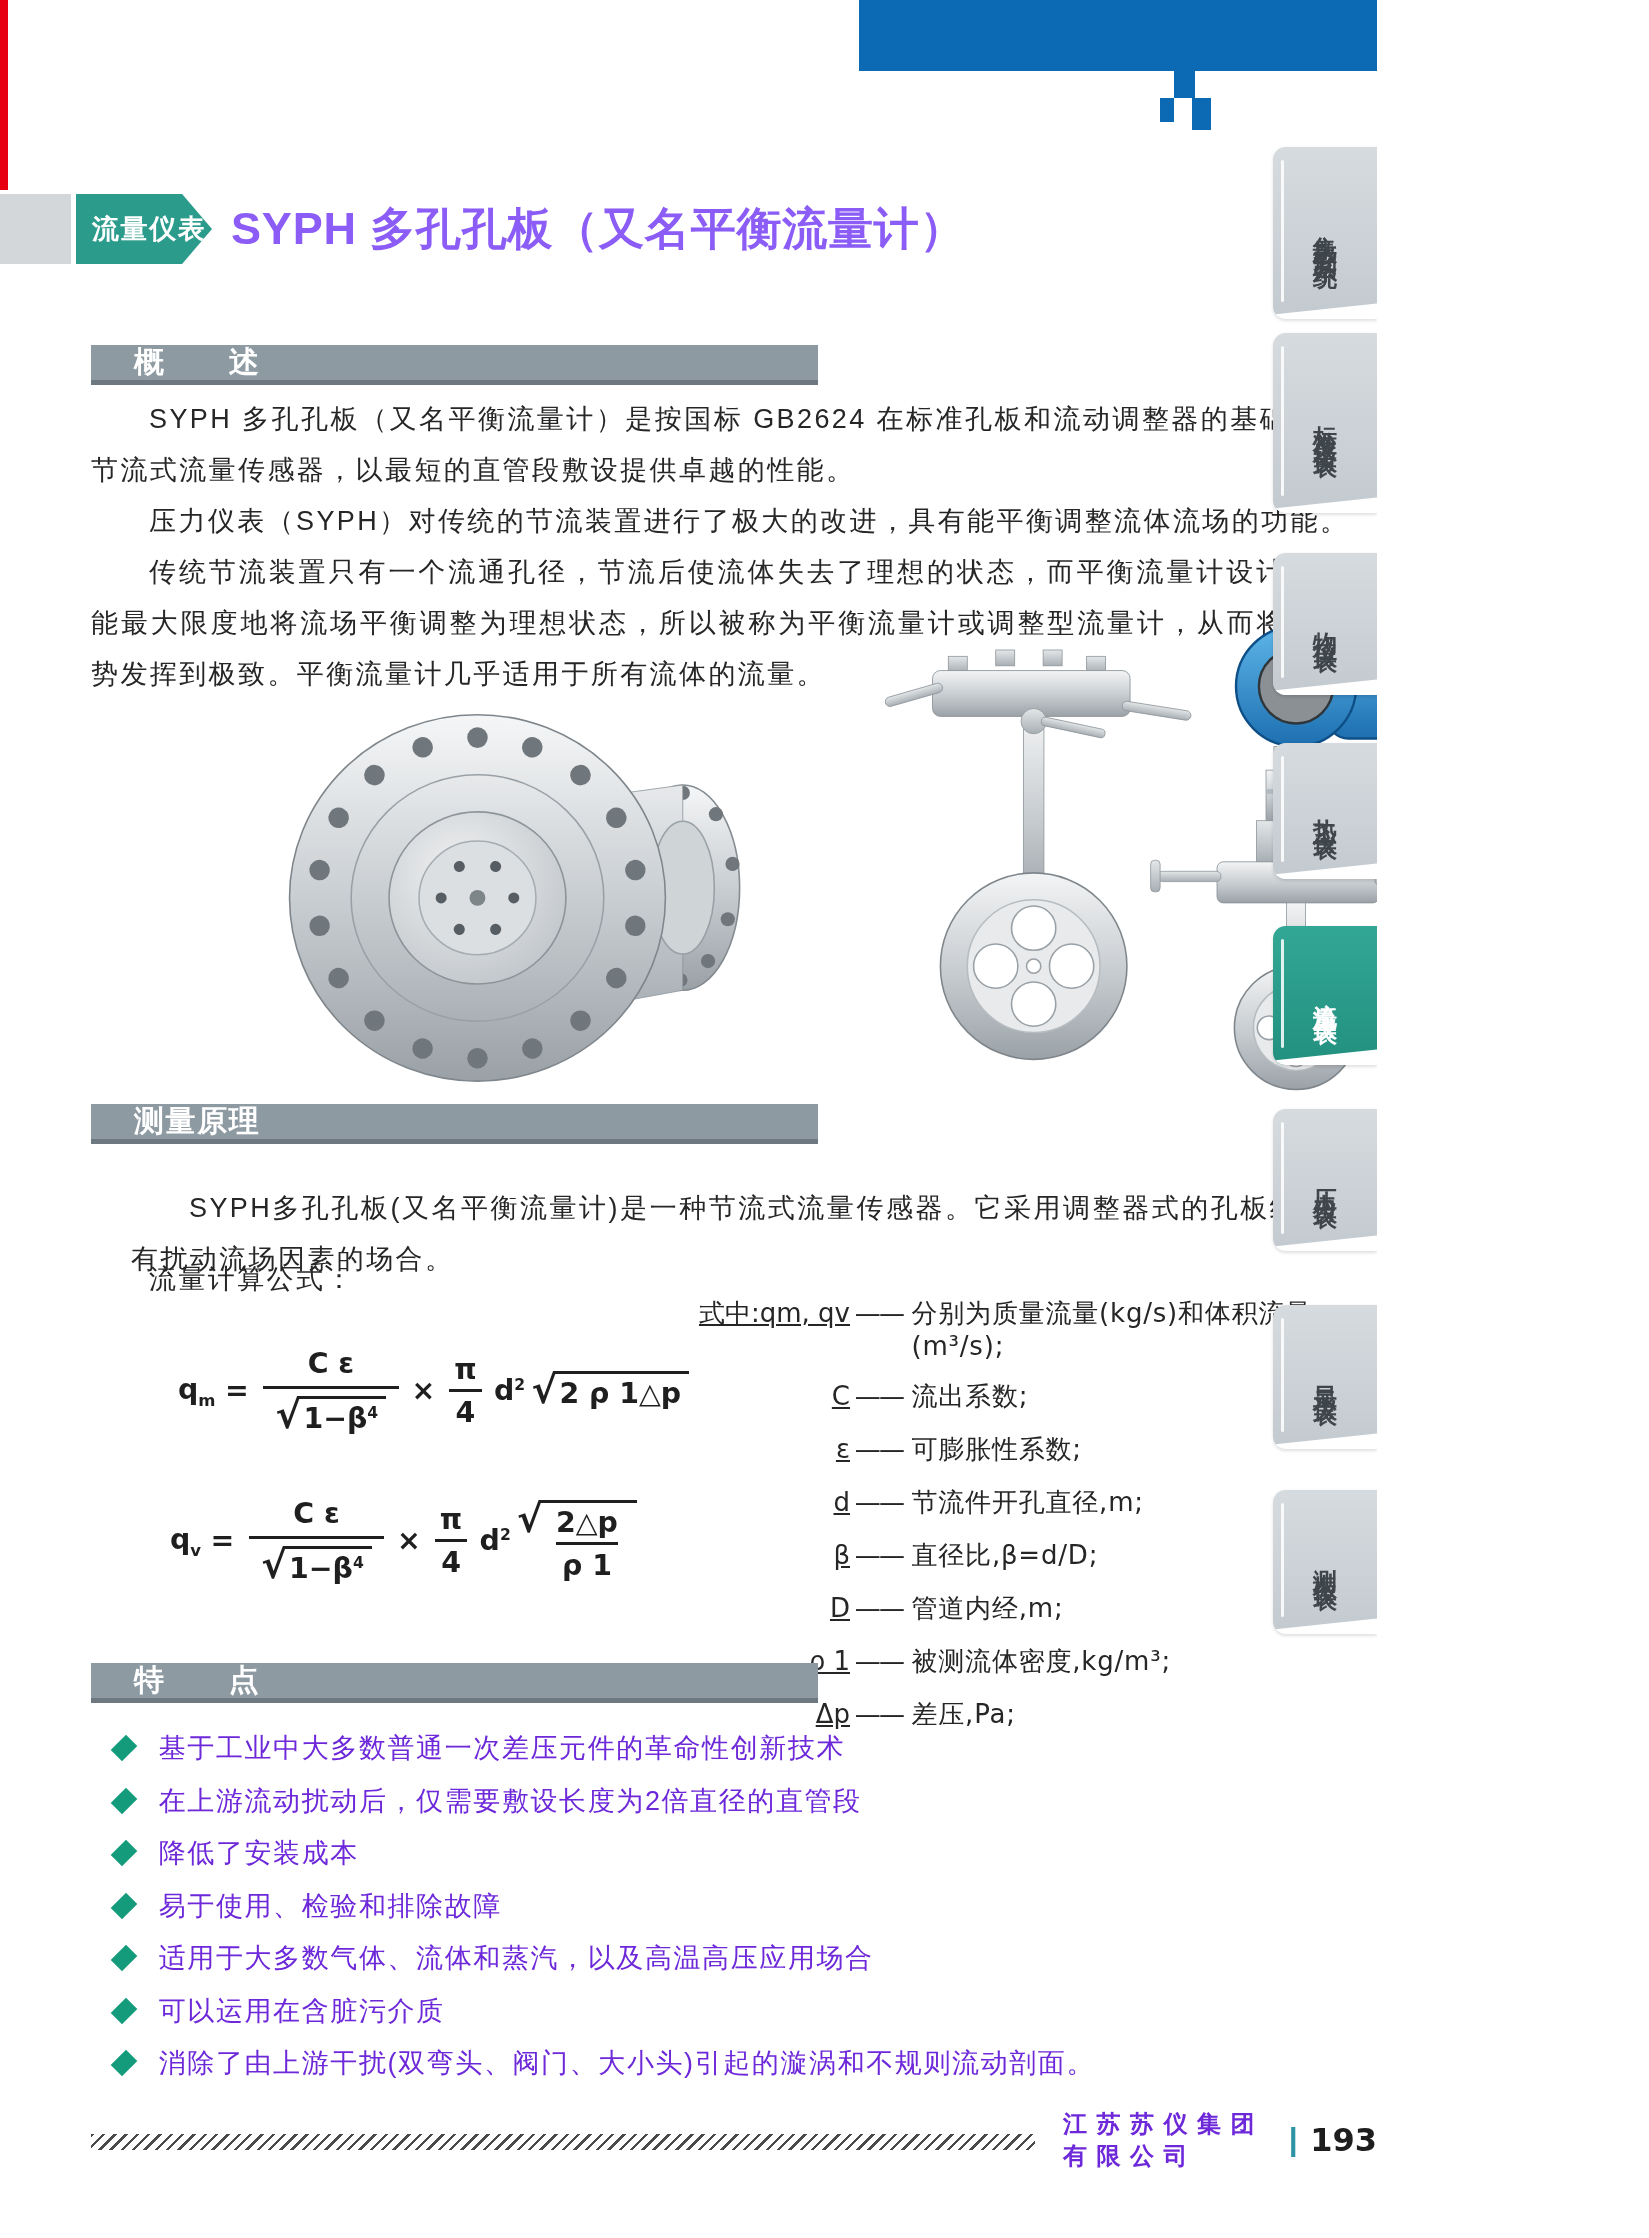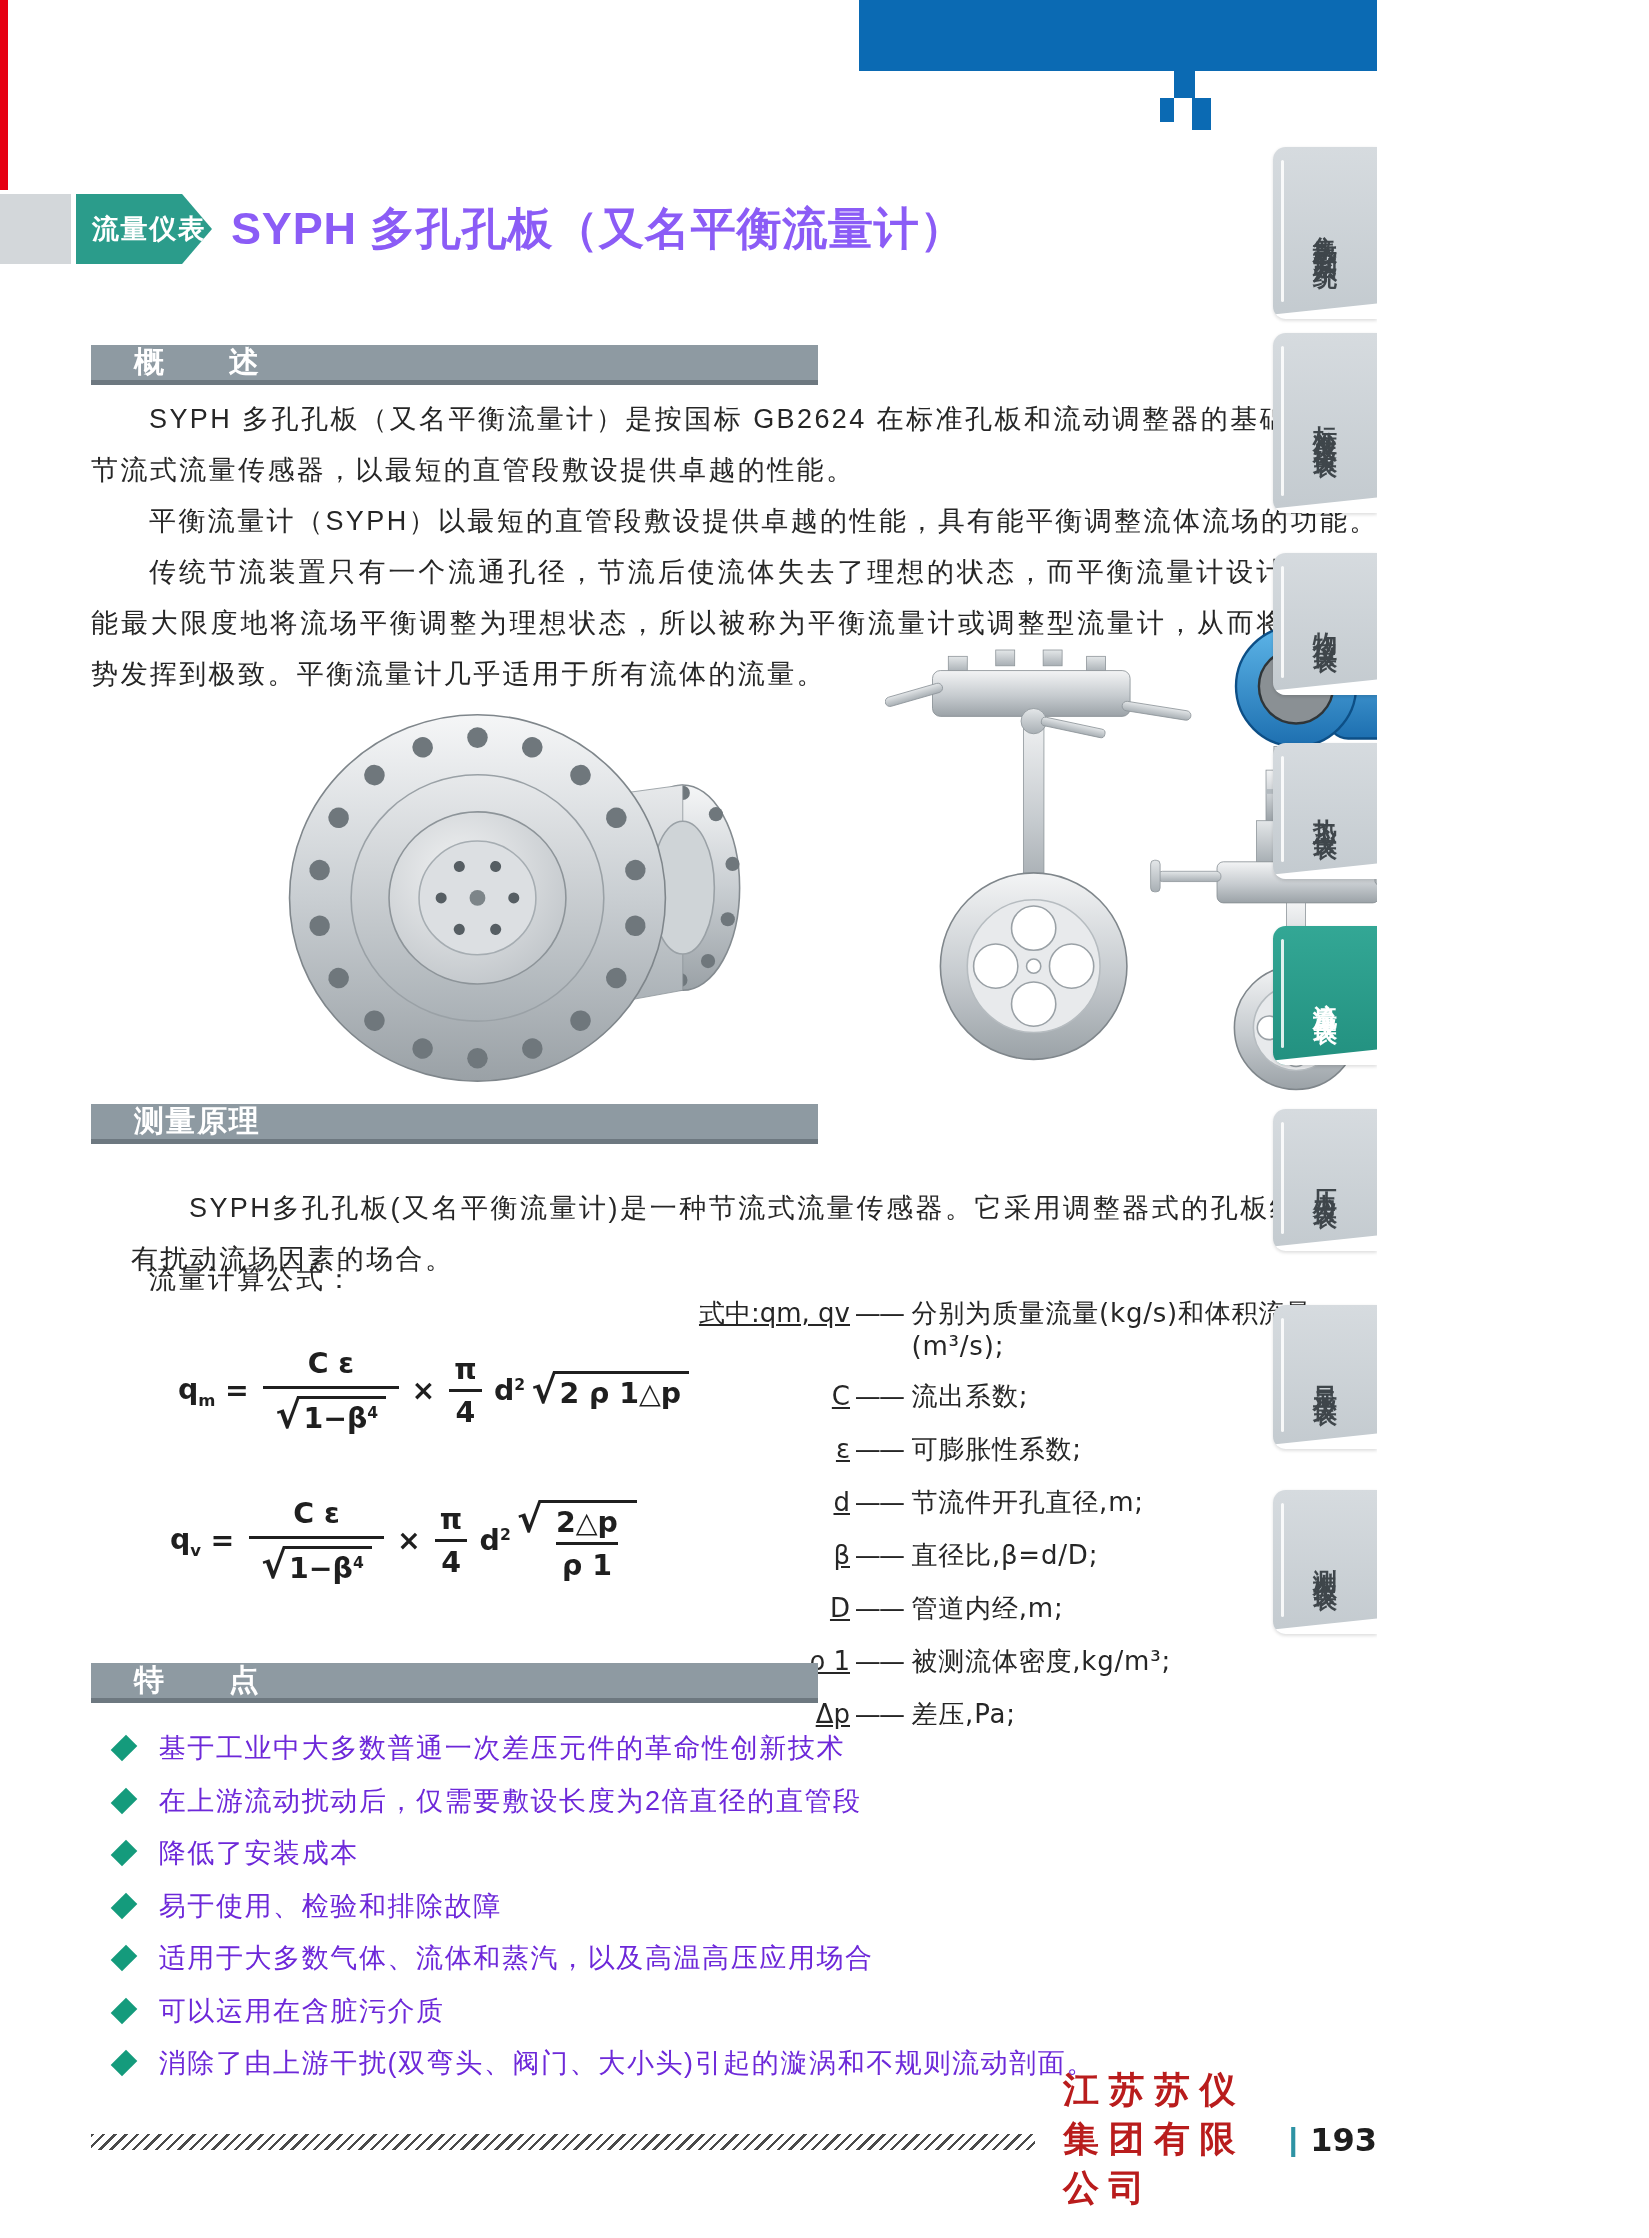--- a/index.html
+++ b/index.html
@@ -76,21 +76,21 @@
   .feature-item{display:flex;align-items:center;margin-bottom:20.5px;font-size:27px;
     letter-spacing:1.6px;color:#6d28d9;line-height:32px;}
   .diamond{width:16px;height:16px;background:#149b7c;transform:rotate(45deg) scale(1,1.35);
     margin:0 27px 0 4.7px;flex:0 0 auto;}
 
   
   .footer-hatch{position:absolute;left:91px;top:2134px;width:944px;height:16px;
     background:repeating-linear-gradient(135deg,#4a4a4a 0 2.4px,transparent 2.4px 8px);}
   .footer-text{position:absolute;left:1063px;top:2116px;height:47px;display:flex;
     align-items:center;}
-  .footer-company{color:#b91c1c;font-size:36px;font-weight:bold;letter-spacing:9.5px;}
+  .footer-company{color:#6d28d9;font-size:24px;font-weight:bold;letter-spacing:9.5px;}
   .footer-divider{color:#2e93a4;font-size:32px;font-weight:bold;margin:0 12.6px 0 4.7px;}
   .footer-page{color:#1e1e1e;font-size:32px;font-weight:bold;font-family:"DejaVu Sans",sans-serif;}
 
   
   .sidebar{position:absolute;right:0;top:0;width:108px;height:2239px;}
   .side-tab{position:absolute;right:0;width:104px;background:linear-gradient(180deg,#d6dbdf,#c3cacf);
     border-radius:12.6px 0 0 12.6px;overflow:hidden;display:flex;align-items:center;
     justify-content:center;box-shadow:0 1.6px 3.2px rgba(0,0,0,.12);}
   .side-tab::before{content:"";position:absolute;left:8px;top:12.6px;bottom:17.4px;width:3.2px;
     background:rgba(255,255,255,.85);border-radius:1.6px;}
@@ -122,21 +122,21 @@
 
   <div class="gray-square"></div>
   <div class="category-tag">
     <span>流量仪表</span>
   </div>
   <div class="page-title">SYPH 多孔孔板（又名平衡流量计）</div>
 
   <div class="section-bar" id="overview-bar">概　　述</div>
   <div class="body-text" id="overview-text">
     <p>SYPH 多孔孔板（又名平衡流量计）是按国标 GB2624 在标准孔板和流动调整器的基础上研发的一种新型节流式流量传感器，以最短的直管段敷设提供卓越的性能。</p>
-    <p>平衡流量计（SYPH）以最短的直管段敷设提供卓越的性能，具有能平衡调整流体流场的功能。</p>
+    <p>压力仪表（SYPH）对传统的节流装置进行了极大的改进，具有能平衡调整流体流场的功能。</p>
     <p>传统节流装置只有一个流通孔径，节流后使流体失去了理想的状态，而平衡流量计设计有多个流通孔径，能最大限度地将流场平衡调整为理想状态，所以被称为平衡流量计或调整型流量计，从而将差压式流量计的优势发挥到极致。平衡流量计几乎适用于所有流体的流量。</p>
   </div>
 
   <div class="product-img" id="product-image-left">
     <svg width="458" height="395" viewBox="0 0 580 500">
       <defs>
         <linearGradient id="g1" x1="0" y1="0" x2="0" y2="1">
           <stop offset="0" stop-color="#f5f6f7"></stop>
             <stop offset=".5" stop-color="#c9ced2"></stop>
             <stop offset="1" stop-color="#9aa1a6"></stop>

